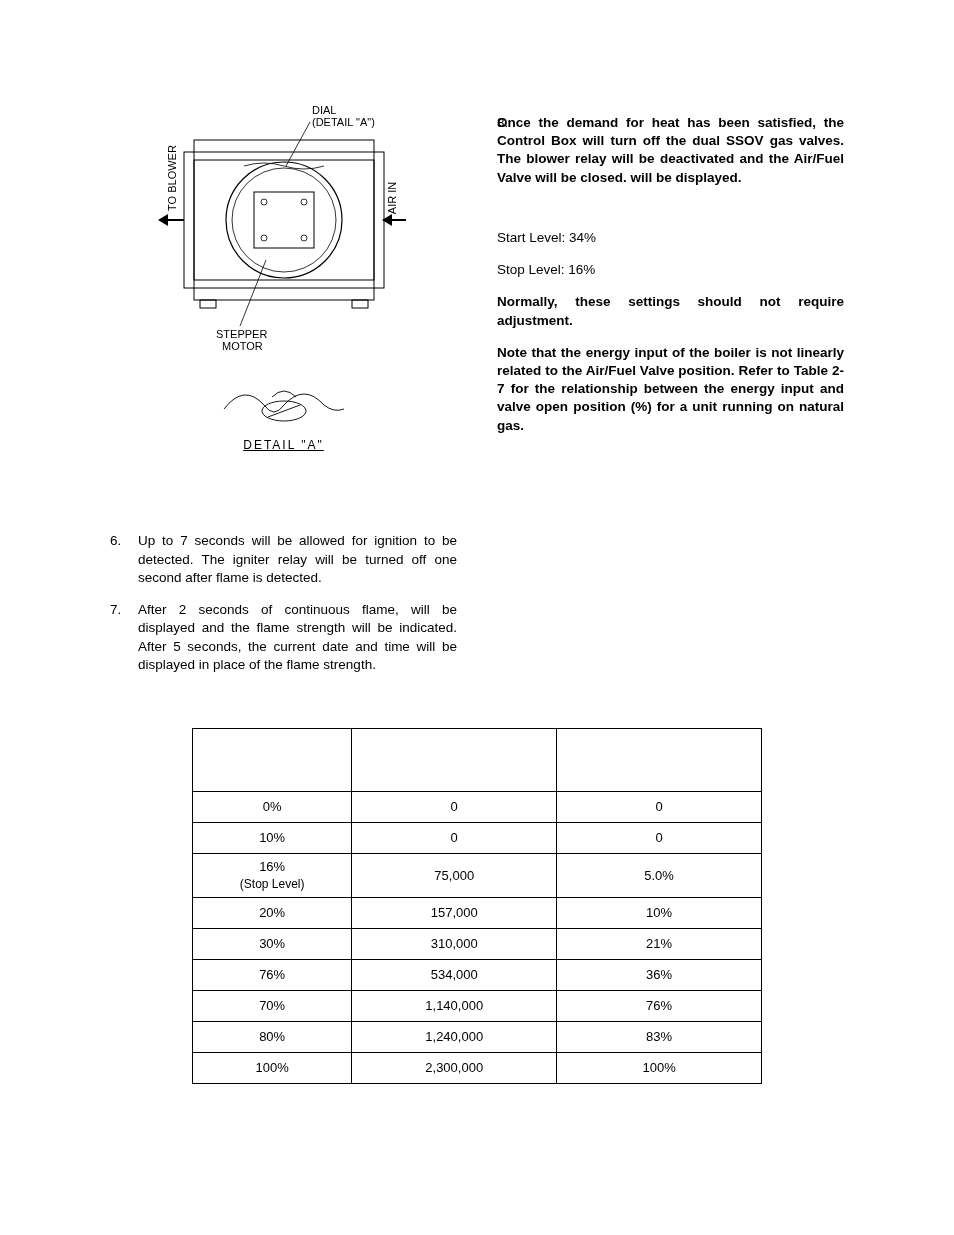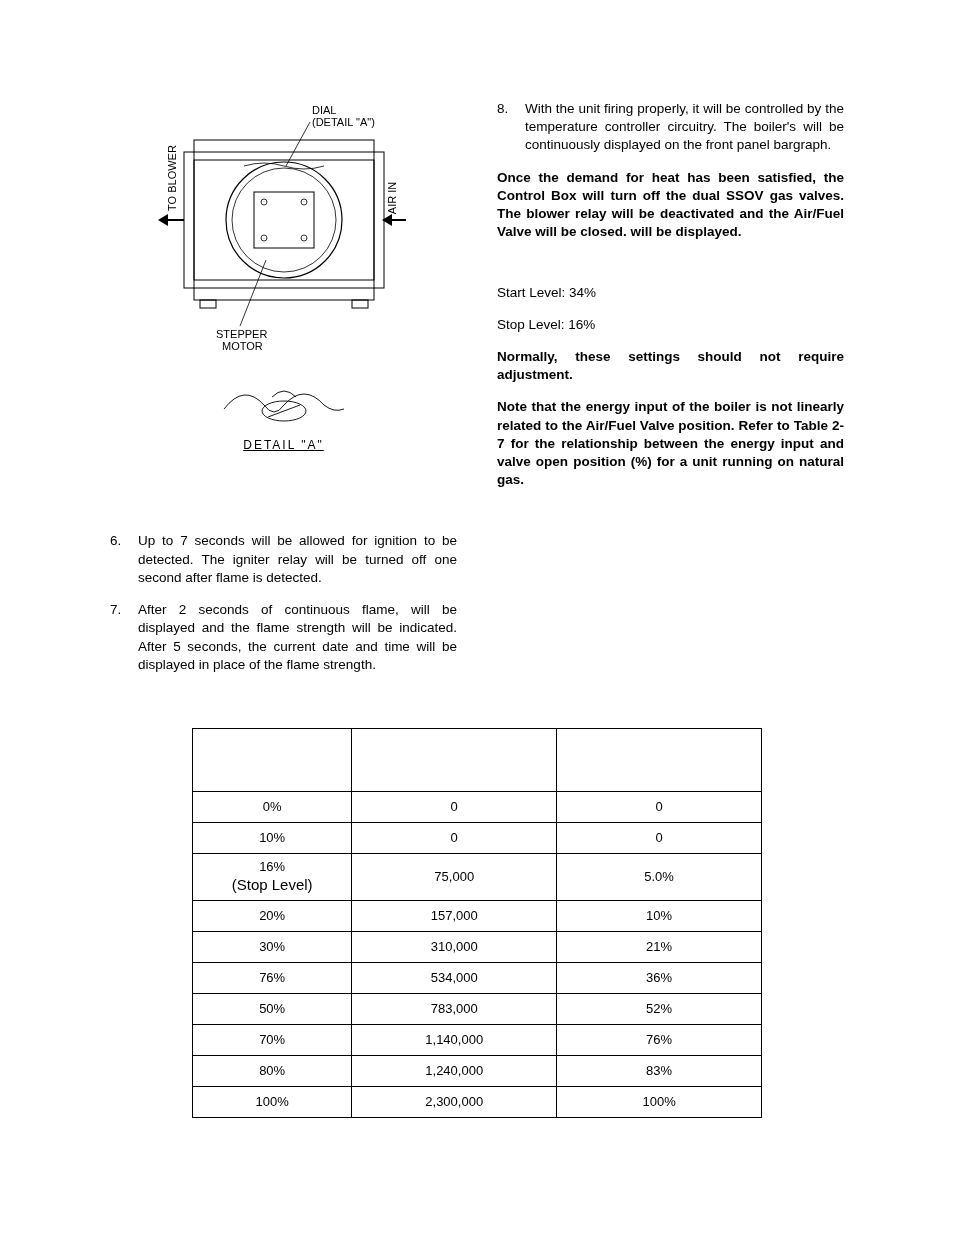--- a/index.html
+++ b/index.html
@@ -90,21 +90,21 @@
     height: 54px;
     font-weight: normal;
   }
   table.data td {
     text-align: center;
   }
   table.data td.c0 { width: 28%; }
   table.data td.c1 { width: 36%; }
   table.data td.c2 { width: 36%; }
   .sub {
-    font-size: 15px;
+    font-size: 12px;
   }
 </style>
 </head>
 <body>
 
 <div class="page">
 
   <div class="cols">
 
     <div class="col">
@@ -171,21 +171,20 @@
           <span class="n">7.</span>
           <span>After 2 seconds of continuous flame, will be displayed and the flame strength will be indicated.  After 5 seconds, the current date and time will be displayed in place of the flame strength.</span>
         </li>
       </ol>
     </div>
 
     <div class="col">
       <ol class="num">
         <li>
           <span class="n">8.</span>
-          <span>With the unit firing properly, it will be controlled by the temperature controller circuitry. The boiler's                                    will be continuously displayed on the front panel bargraph.</span>
         </li>
       </ol>
 
       <p class="para">Once the demand for heat has been satisfied, the Control Box will turn off the dual SSOV gas valves.  The blower relay will be deactivated and the Air/Fuel Valve will be closed.                 will be displayed.</p>
 
       <div style="height:28px"></div>
 
 
       <p class="levels">Start Level:   34%</p>
       <p class="levels">Stop Level:   16%</p>
@@ -229,25 +228,20 @@
             <td class="c0">30%</td>
             <td class="c1">310,000</td>
             <td class="c2">21%</td>
           </tr>
           <tr>
             <td class="c0">76%</td>
             <td class="c1">534,000</td>
             <td class="c2">36%</td>
           </tr>
           <tr>
-            <td class="c0">50%</td>
-            <td class="c1">783,000</td>
-            <td class="c2">52%</td>
-          </tr>
-          <tr>
             <td class="c0">70%</td>
             <td class="c1">1,140,000</td>
             <td class="c2">76%</td>
           </tr>
           <tr>
             <td class="c0">80%</td>
             <td class="c1">1,240,000</td>
             <td class="c2">83%</td>
           </tr>
           <tr>

